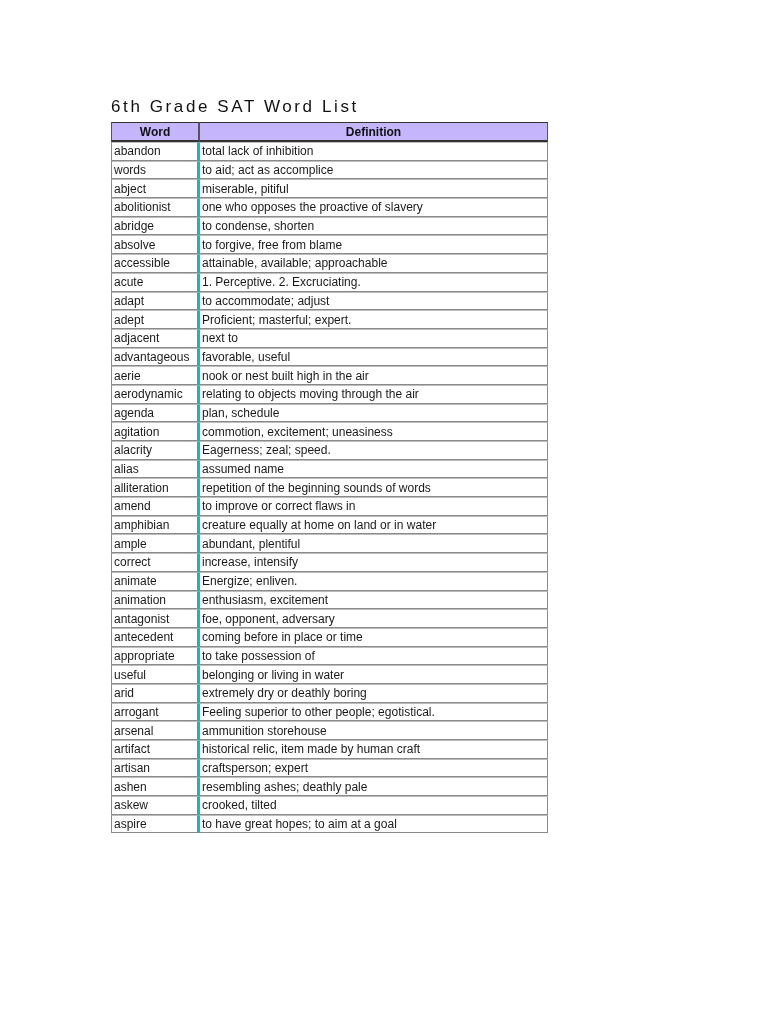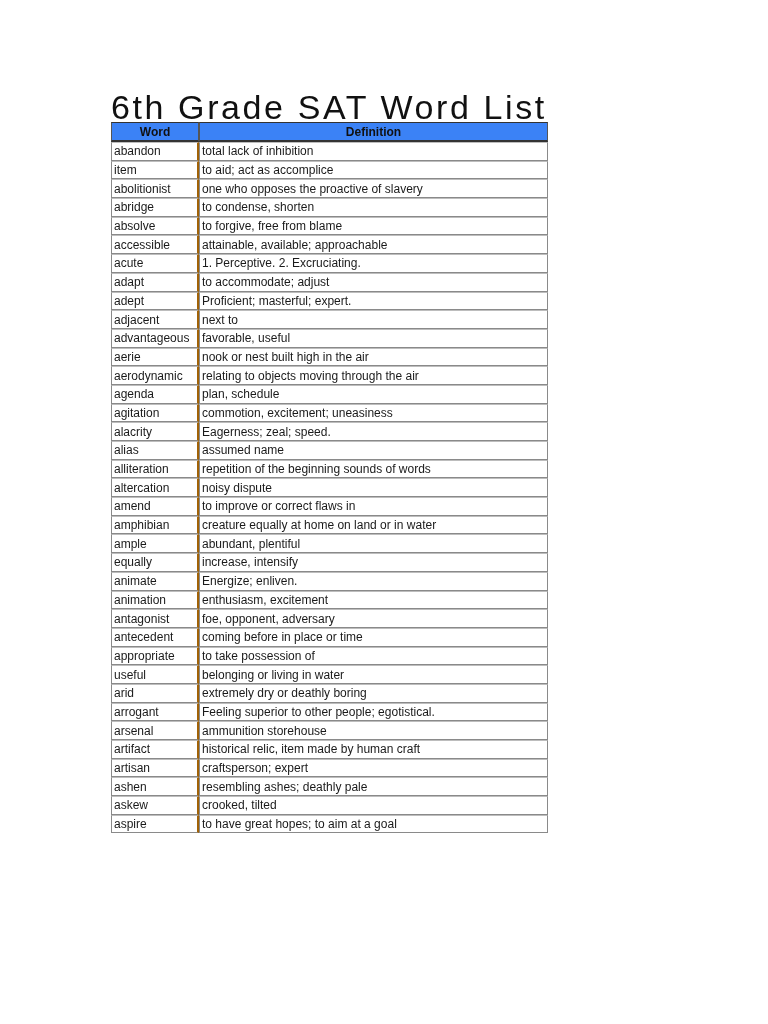--- a/index.html
+++ b/index.html
@@ -1,45 +1,45 @@
 <!DOCTYPE html>
 <html><head>
   <meta charset="utf-8">
   <style>
     html, body { margin: 0; padding: 0; background: #ffffff; }
     body { width: 768px; height: 1024px; position: relative; overflow: hidden; font-family: "Liberation Sans", sans-serif; color: #111; }
     .title {
       position: absolute; left: 111px; top: 92px;
       font-family: "Liberation Sans", sans-serif;
-      font-size: 34px; letter-spacing: 2.6px; color: #111; font-weight: normal;
+      font-size: 17px; letter-spacing: 2.6px; color: #111; font-weight: normal;
       line-height: 30px; white-space: nowrap;
     }
     .word-table {
       position: absolute; left: 111px; top: 122px;
       width: 437px;
       border-collapse: separate; border-spacing: 0;
       table-layout: fixed;
       font-size: 12px;
     }
     .word-table col.c-word { width: 88px; }
     .word-table col.c-def { width: 349px; }
     .word-table th {
-      background: #3b82f6; color: #111; font-weight: bold; font-size: 12px;
+      background: #c4b5fd; color: #111; font-weight: bold; font-size: 12px;
       height: 17px; padding: 0; text-align: center;
       border-top: 1px solid #333; border-bottom: 2px solid #333;
       border-left: 1px solid #555; border-right: 1px solid #555;
     }
     .word-table td {
       height: 16.7px; padding: 0 0 0 2px; text-align: left; vertical-align: middle;
       white-space: nowrap; overflow: hidden; line-height: 16px;
       border-bottom: 1px solid #8a8a8a; border-top: 1px solid #bdbdbd;
       border-left: 1px solid #8a8a8a; border-right: 1px solid #8a8a8a;
       color: #1a1a1a;
     }
-    .word-table td.word-cell { border-right: 2px solid #a16207; }
+    .word-table td.word-cell { border-right: 2px solid #14b8a6; }
   </style>
 </head>
 <body>
 
 <div class="title">6th Grade SAT Word List</div>
 
 <table class="word-table">
   <colgroup>
     <col class="c-word">
     <col class="c-def">
@@ -49,22 +49,26 @@
       <th>Word</th>
       <th>Definition</th>
     </tr>
   </thead>
   <tbody id="rows">
       <tr>
         <td class="word-cell">abandon</td>
         <td class="def-cell">total lack of inhibition</td>
       </tr>
       <tr>
-        <td class="word-cell">item</td>
+        <td class="word-cell">words</td>
         <td class="def-cell">to aid; act as accomplice</td>
+      </tr>
+      <tr>
+        <td class="word-cell">abject</td>
+        <td class="def-cell">miserable, pitiful</td>
       </tr>
       <tr>
         <td class="word-cell">abolitionist</td>
         <td class="def-cell">one who opposes the proactive of slavery</td>
       </tr>
       <tr>
         <td class="word-cell">abridge</td>
         <td class="def-cell">to condense, shorten</td>
       </tr>
       <tr>
@@ -117,37 +121,33 @@
       </tr>
       <tr>
         <td class="word-cell">alias</td>
         <td class="def-cell">assumed name</td>
       </tr>
       <tr>
         <td class="word-cell">alliteration</td>
         <td class="def-cell">repetition of the beginning sounds of words</td>
       </tr>
       <tr>
-        <td class="word-cell">altercation</td>
-        <td class="def-cell">noisy dispute</td>
-      </tr>
-      <tr>
         <td class="word-cell">amend</td>
         <td class="def-cell">to improve or correct flaws in</td>
       </tr>
       <tr>
         <td class="word-cell">amphibian</td>
         <td class="def-cell">creature equally at home on land or in water</td>
       </tr>
       <tr>
         <td class="word-cell">ample</td>
         <td class="def-cell">abundant, plentiful</td>
       </tr>
       <tr>
-        <td class="word-cell">equally</td>
+        <td class="word-cell">correct</td>
         <td class="def-cell">increase, intensify</td>
       </tr>
       <tr>
         <td class="word-cell">animate</td>
         <td class="def-cell">Energize; enliven.</td>
       </tr>
       <tr>
         <td class="word-cell">animation</td>
         <td class="def-cell">enthusiasm, excitement</td>
       </tr>

